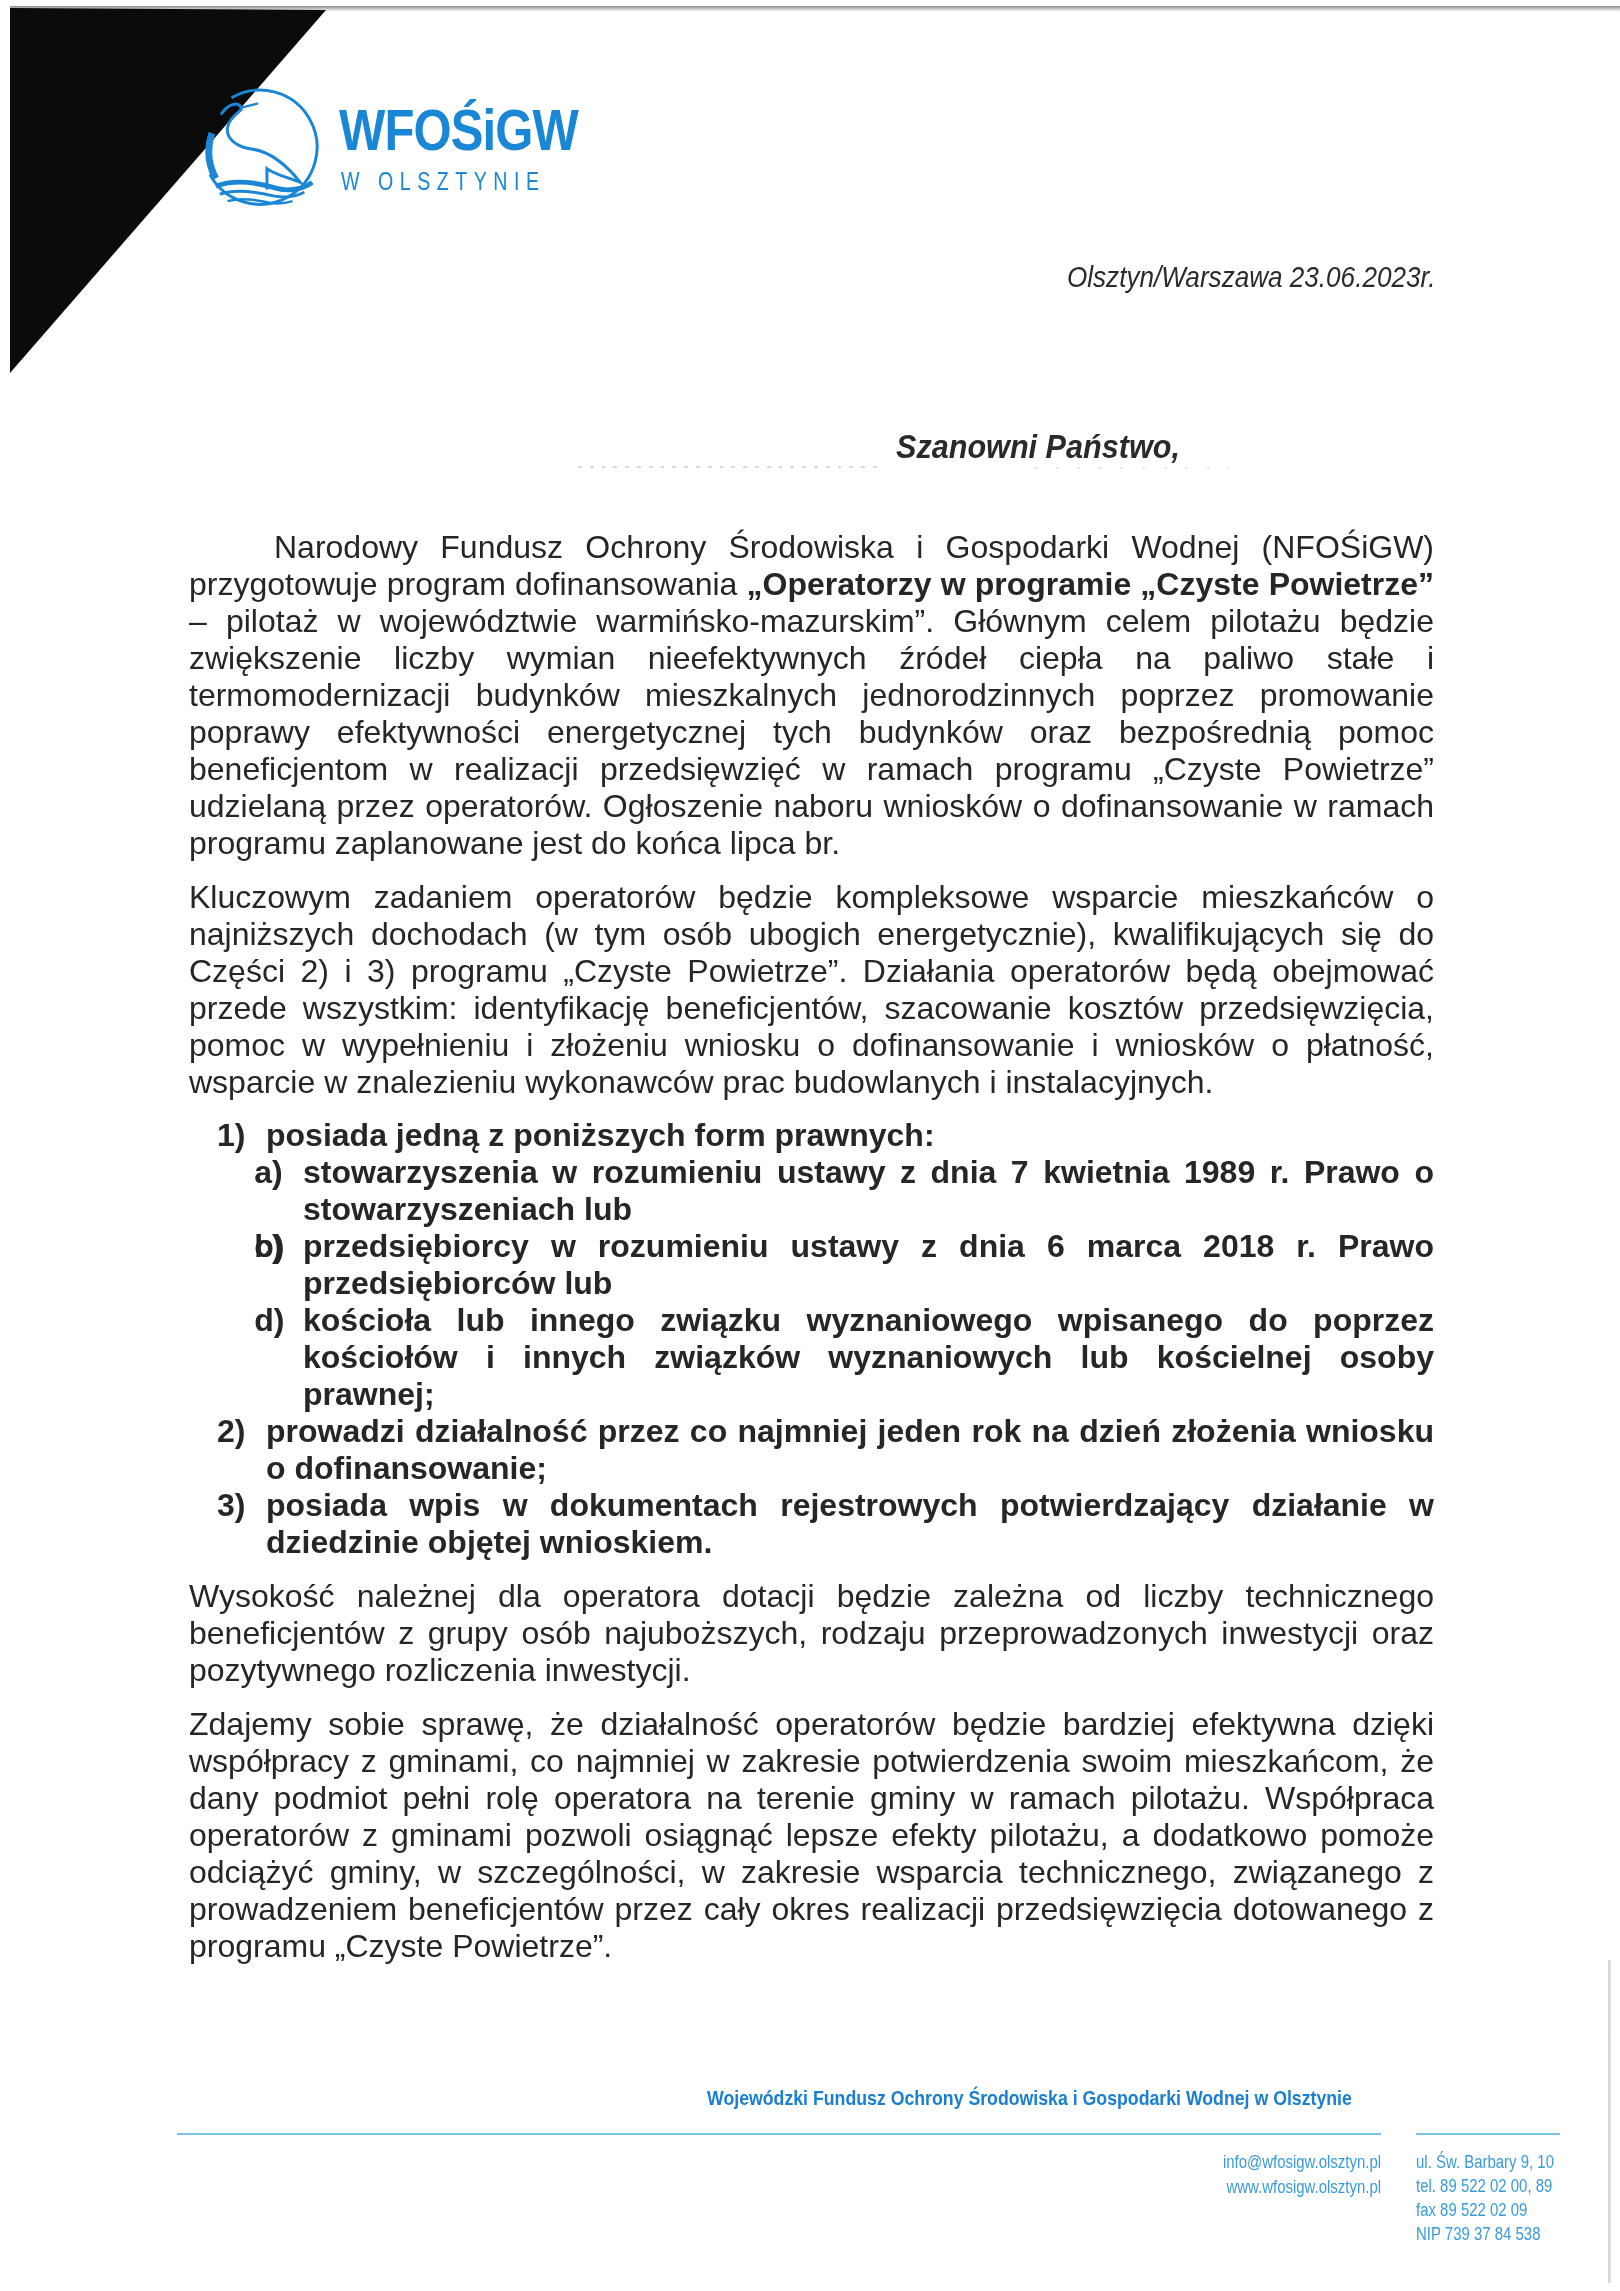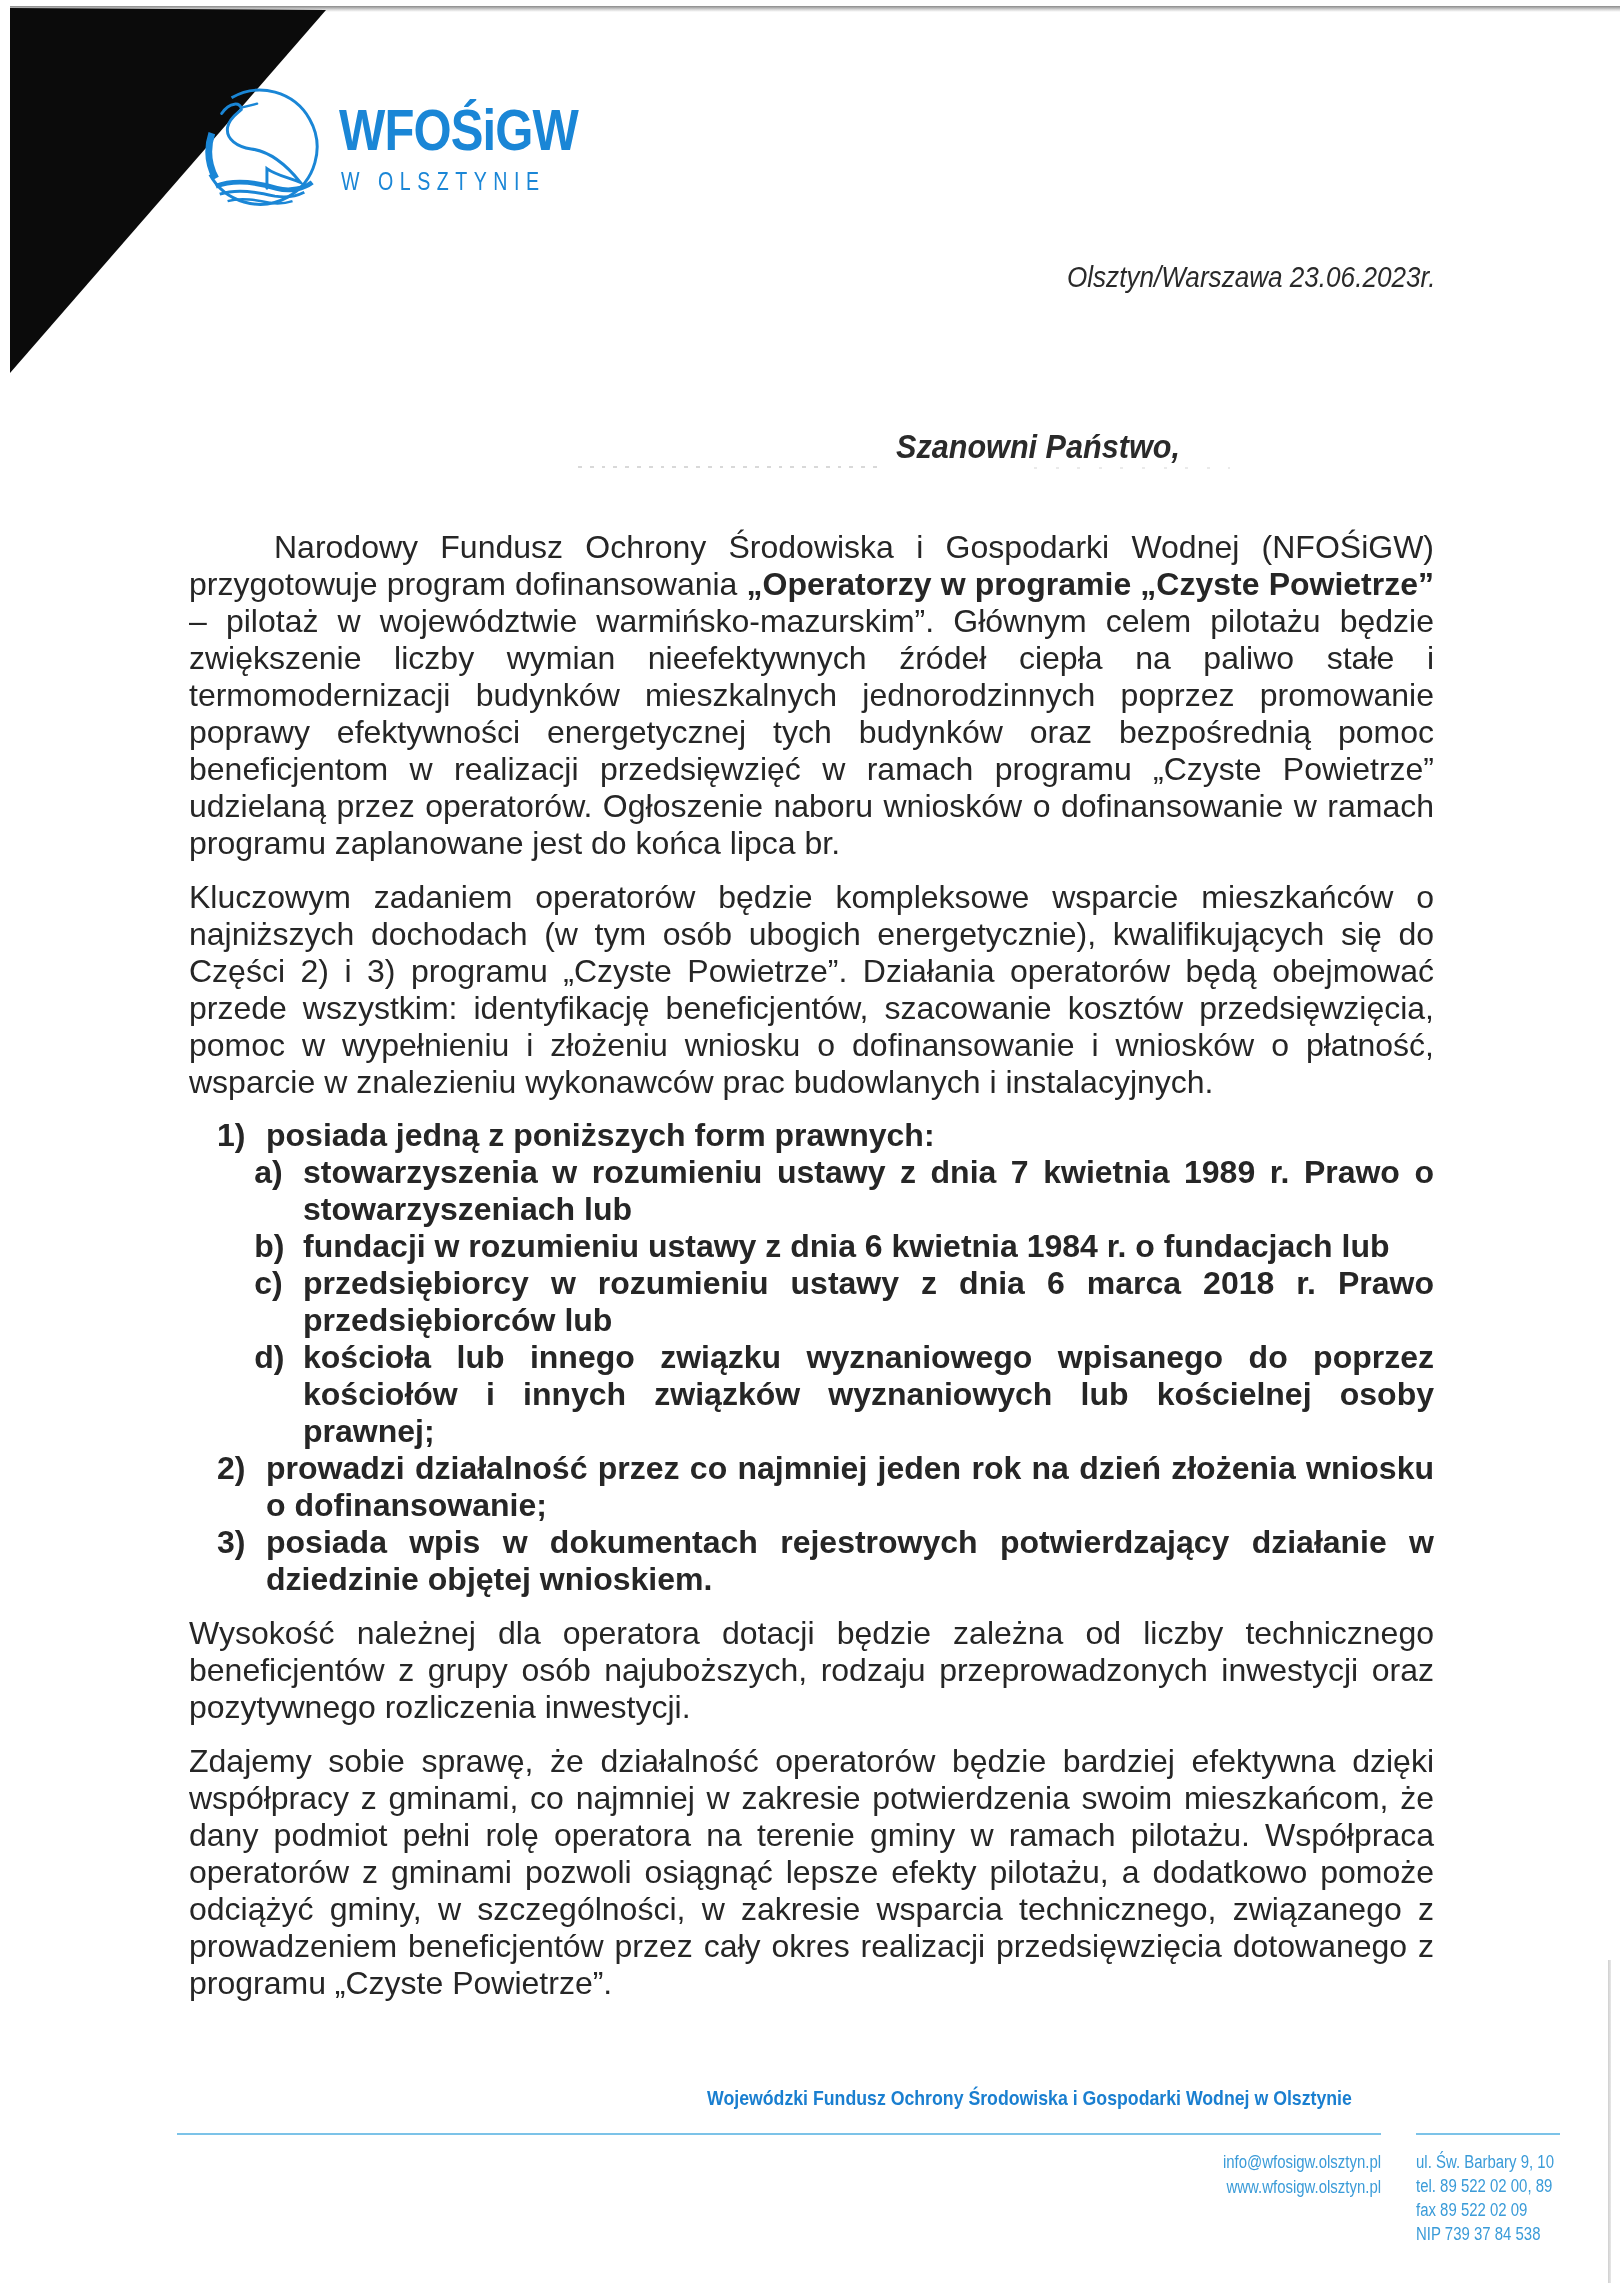--- a/index.html
+++ b/index.html
@@ -103,21 +103,20 @@
     <li>
       <span class="marker">1)</span>
       <span>posiada jedną z poniższych form prawnych:</span>
       <ul class="sublist">
         <li>
           <span class="marker">a)</span>
           <span>stowarzyszenia w rozumieniu ustawy z dnia 7 kwietnia 1989 r. Prawo o stowarzyszeniach lub</span>
         </li>
         <li>
           <span class="marker">b)</span>
-          <span>fundacji w rozumieniu ustawy z dnia 6 kwietnia 1984 r. o fundacjach lub</span>
         </li>
         <li>
           <span class="marker">c)</span>
           <span>przedsiębiorcy w rozumieniu ustawy z dnia 6 marca 2018 r. Prawo przedsiębiorców lub</span>
         </li>
         <li>
           <span class="marker">d)</span>
           <span>kościoła lub innego związku wyznaniowego wpisanego do poprzez kościołów i innych związków wyznaniowych lub kościelnej osoby prawnej;</span>
         </li>
       </ul>

